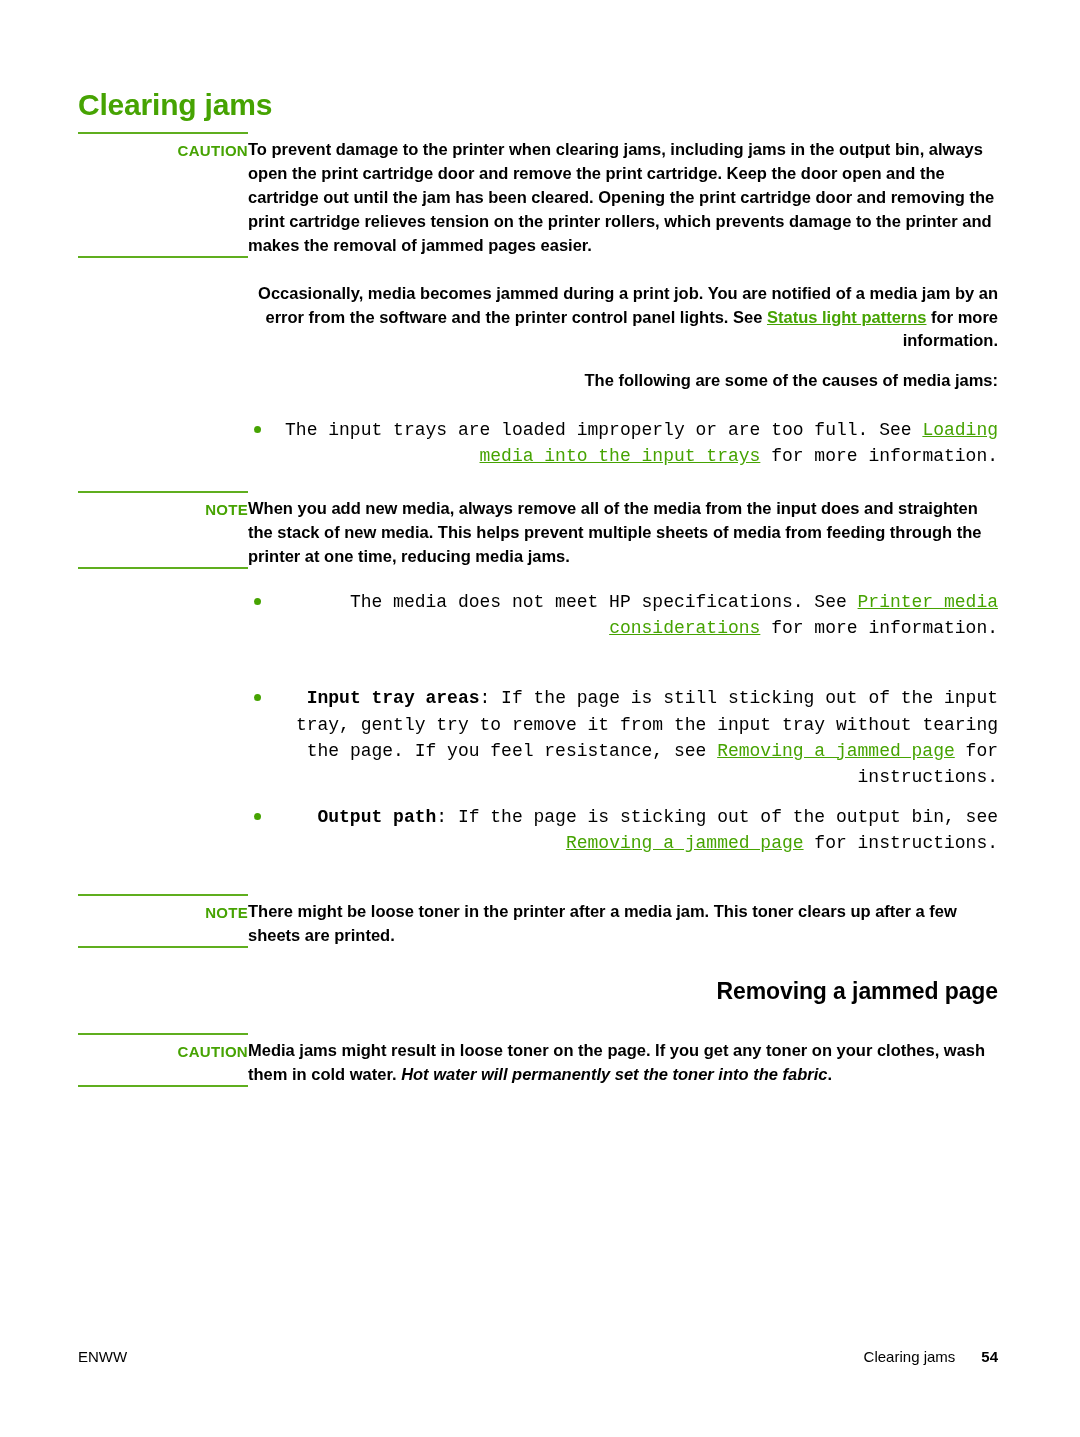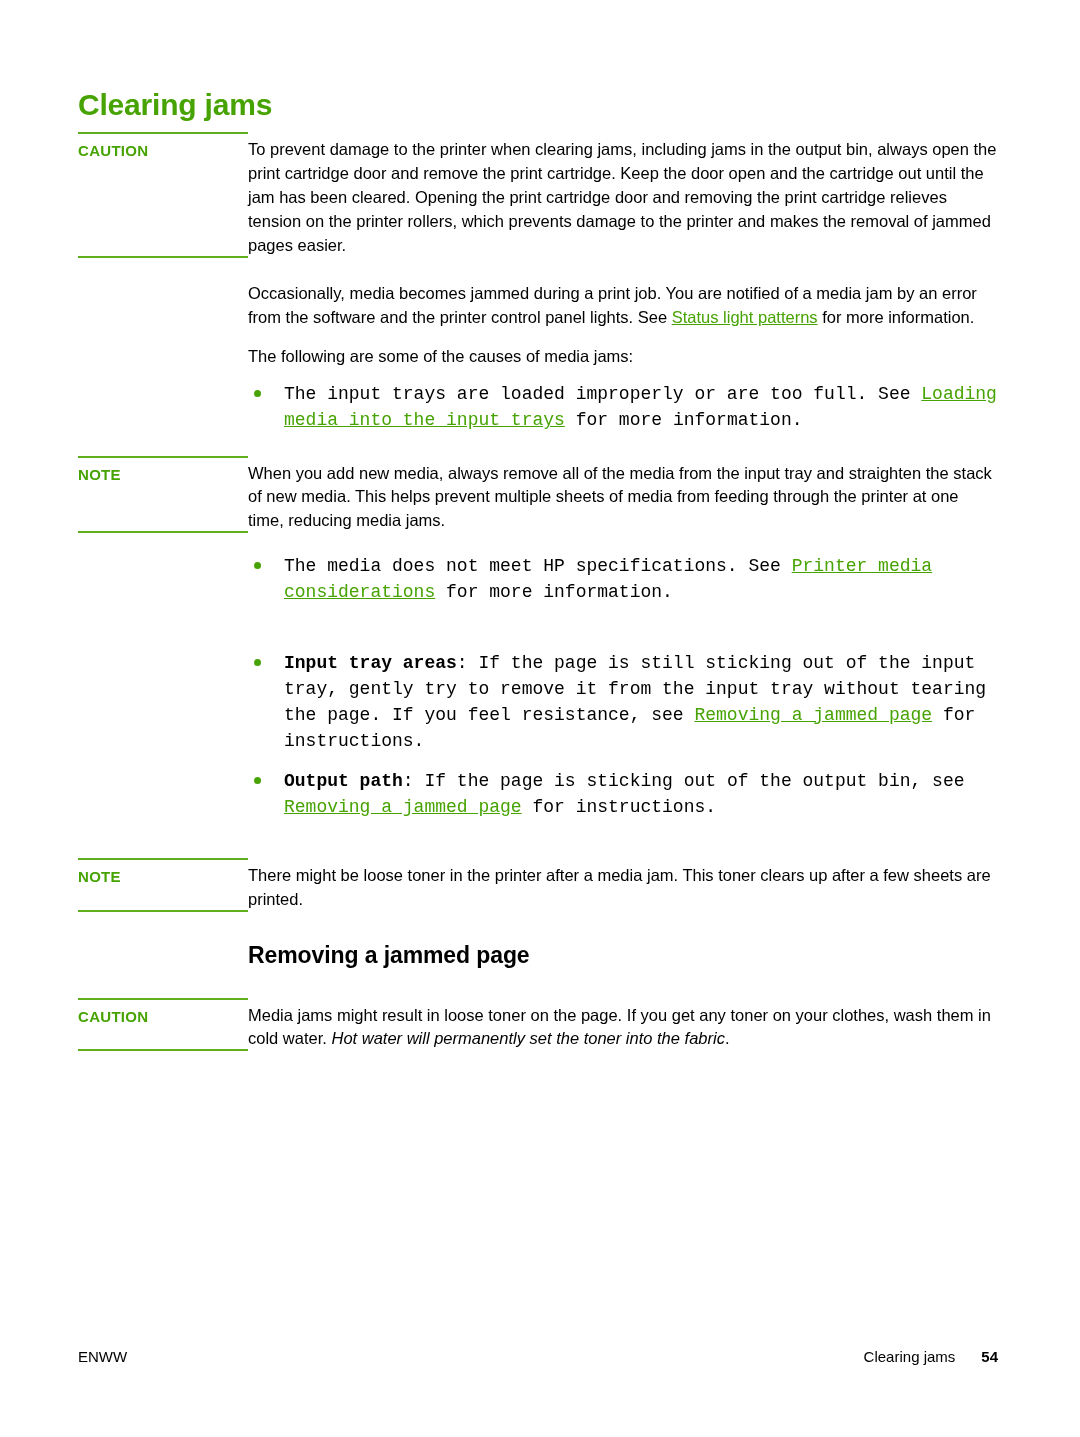--- a/index.html
+++ b/index.html
@@ -38,20 +38,21 @@
     position: absolute;
     left: 78px;
     top: 132px;
     width: 920px;
   }
 
   .block {
     display: flex;
     align-items: flex-start;
     width: 920px;
+    text-align: right;
   }
 
   .gutter {
     width: 170px;
     min-width: 170px;
     position: relative;
   }
 
   .body-col {
     width: 750px;
@@ -76,36 +77,38 @@
     align-self: stretch;
     display: flex;
     flex-direction: column;
   }
   .admon-label {
     font-size: 15px;
     font-weight: bold;
     color: #46A302;
     letter-spacing: 0.3px;
     line-height: 1.2;
+    text-align: right;
   }
   .admon-body {
     width: 750px;
     min-width: 750px;
     padding-top: 6px;
   }
 
   
   p.para {
     margin: 0 0 16px 0;
     font-size: 16.5px;
     line-height: 1.45;
     color: #000000;
+    font-weight: bold;
   }
   p.para.tight {
-    margin-bottom: 12px;
+    margin-bottom: 24px;
   }
   p.para.last {
     margin-bottom: 0;
   }
 
   
   a.xref, .xref {
     color: #46A302;
     text-decoration: underline;
     cursor: pointer;
@@ -217,21 +220,21 @@
       </div>
     </div>
 
     <div class="sp-8"></div>
 
     <div class="admon">
       <div class="admon-label-cell">
         <span class="admon-label">NOTE</span>
       </div>
       <div class="admon-body">
-        <p class="para last">When you add new media, always remove all of the media from the input tray and straighten the stack of new media. This helps prevent multiple sheets of media from feeding through the printer at one time, reducing media jams.</p>
+        <p class="para last">When you add new media, always remove all of the media from the input does and straighten the stack of new media. This helps prevent multiple sheets of media from feeding through the printer at one time, reducing media jams.</p>
       </div>
     </div>
 
     <div class="sp-20"></div>
 
     <div class="block">
       <div class="gutter"></div>
       <div class="body-col">
         <ul class="bullets">
           <li>

